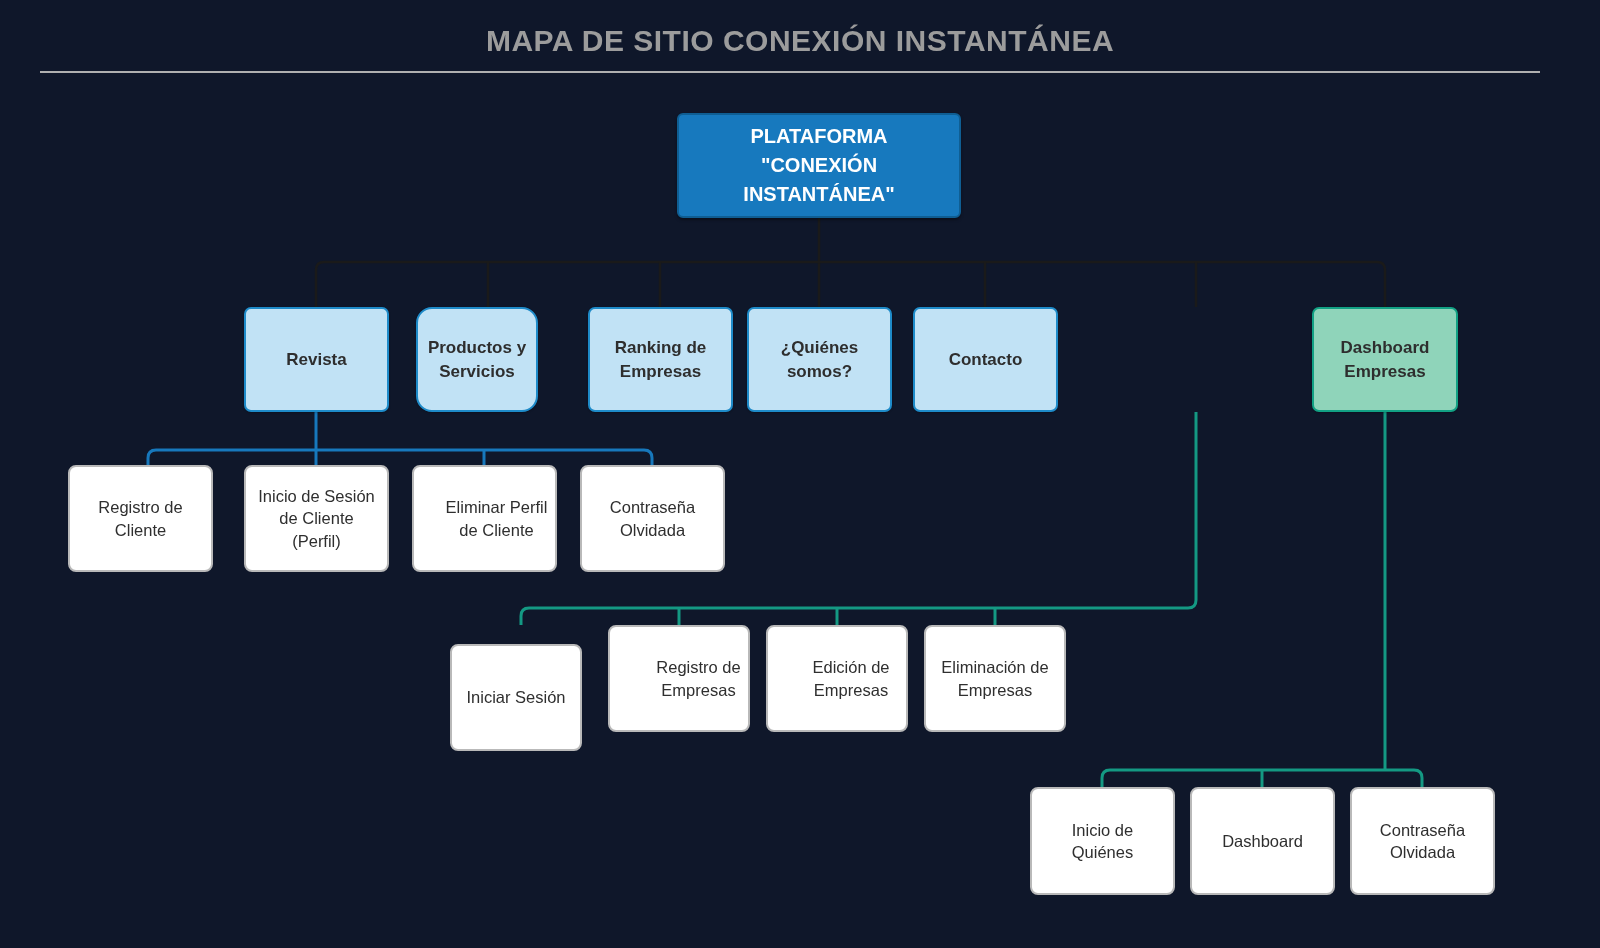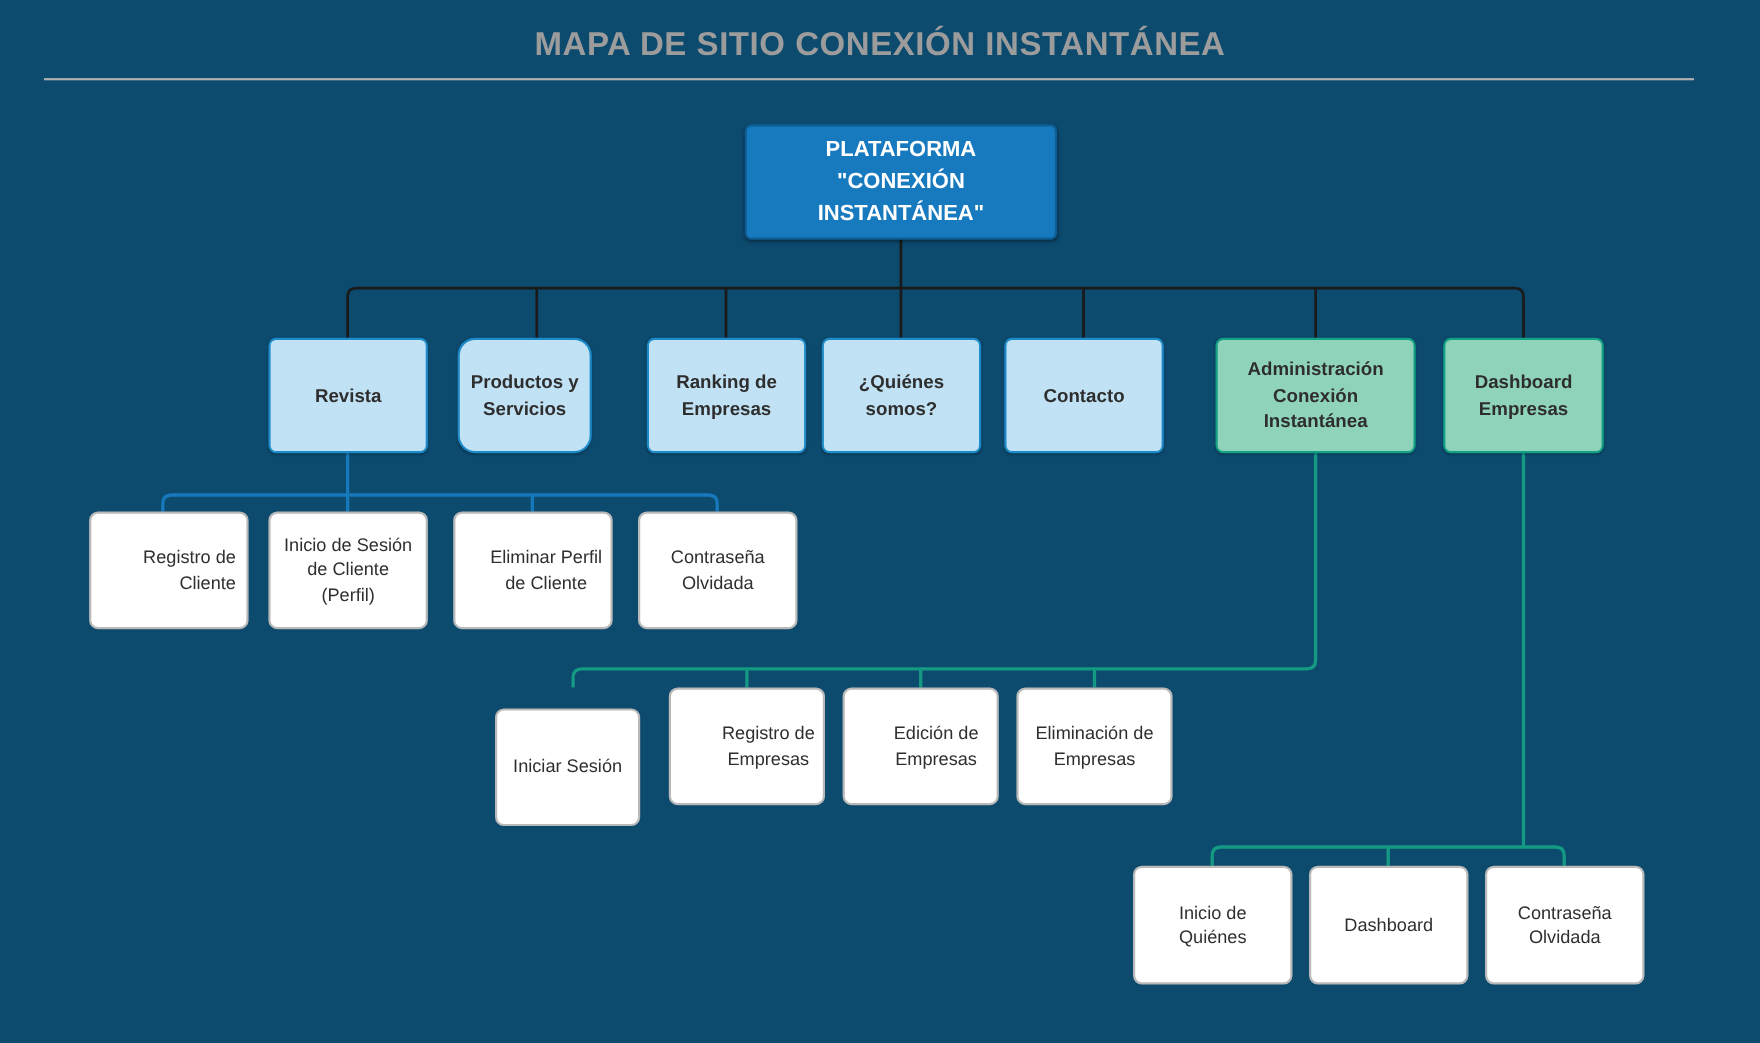--- a/index.html
+++ b/index.html
@@ -1,21 +1,21 @@
 <!DOCTYPE html>
 <html><head>
 <meta charset="utf-8">
 <style>
   html, body { margin: 0; padding: 0; background: #ffffff; }
   body { font-family: "Liberation Sans", sans-serif; }
   .canvas {
     position: relative;
     width: 1600px;
     height: 948px;
-    background: #0c4a6e;
+    background: #0f172a;
     overflow: hidden;
   }
   .page-title {
     position: absolute;
     top: 24px; left: 0;
     width: 100%;
     text-align: center;
     font-size: 30px;
     font-weight: 700;
     letter-spacing: 0.5px;
@@ -140,28 +140,25 @@
   </div>
   <div class="node blue-node" style="left:588px; top:307px; width:145px; height:105px;">
     <span class="lbl">Ranking de Empresas</span>
   </div>
   <div class="node blue-node" style="left:747px; top:307px; width:145px; height:105px;">
     <span class="lbl">¿Quiénes somos?</span>
   </div>
   <div class="node blue-node" style="left:913px; top:307px; width:145px; height:105px;">
     <span class="lbl">Contacto</span>
   </div>
-  <div class="node green-node wide" style="left:1105px; top:307px; width:182px; height:105px;">
-    <span class="lbl">Administración Conexión Instantánea</span>
-  </div>
   <div class="node green-node" style="left:1312px; top:307px; width:146px; height:105px;">
     <span class="lbl">Dashboard Empresas</span>
   </div>
 
-  <div class="node leaf-node" style="left:81px; top:465px; width:145px; height:107px;text-align:right;">
+  <div class="node leaf-node" style="left:68px; top:465px; width:145px; height:107px;">
     <span class="lbl">Registro de Cliente</span>
   </div>
   <div class="node leaf-node" style="left:244px; top:465px; width:145px; height:107px;">
     <span class="lbl">Inicio de Sesión de Cliente (Perfil)</span>
   </div>
   <div class="node leaf-node" style="left:412px; top:465px; width:145px; height:107px;padding-left:24px;">
     <span class="lbl">Eliminar Perfil de Cliente</span>
   </div>
   <div class="node leaf-node" style="left:580px; top:465px; width:145px; height:107px;">
     <span class="lbl">Contraseña Olvidada</span>

